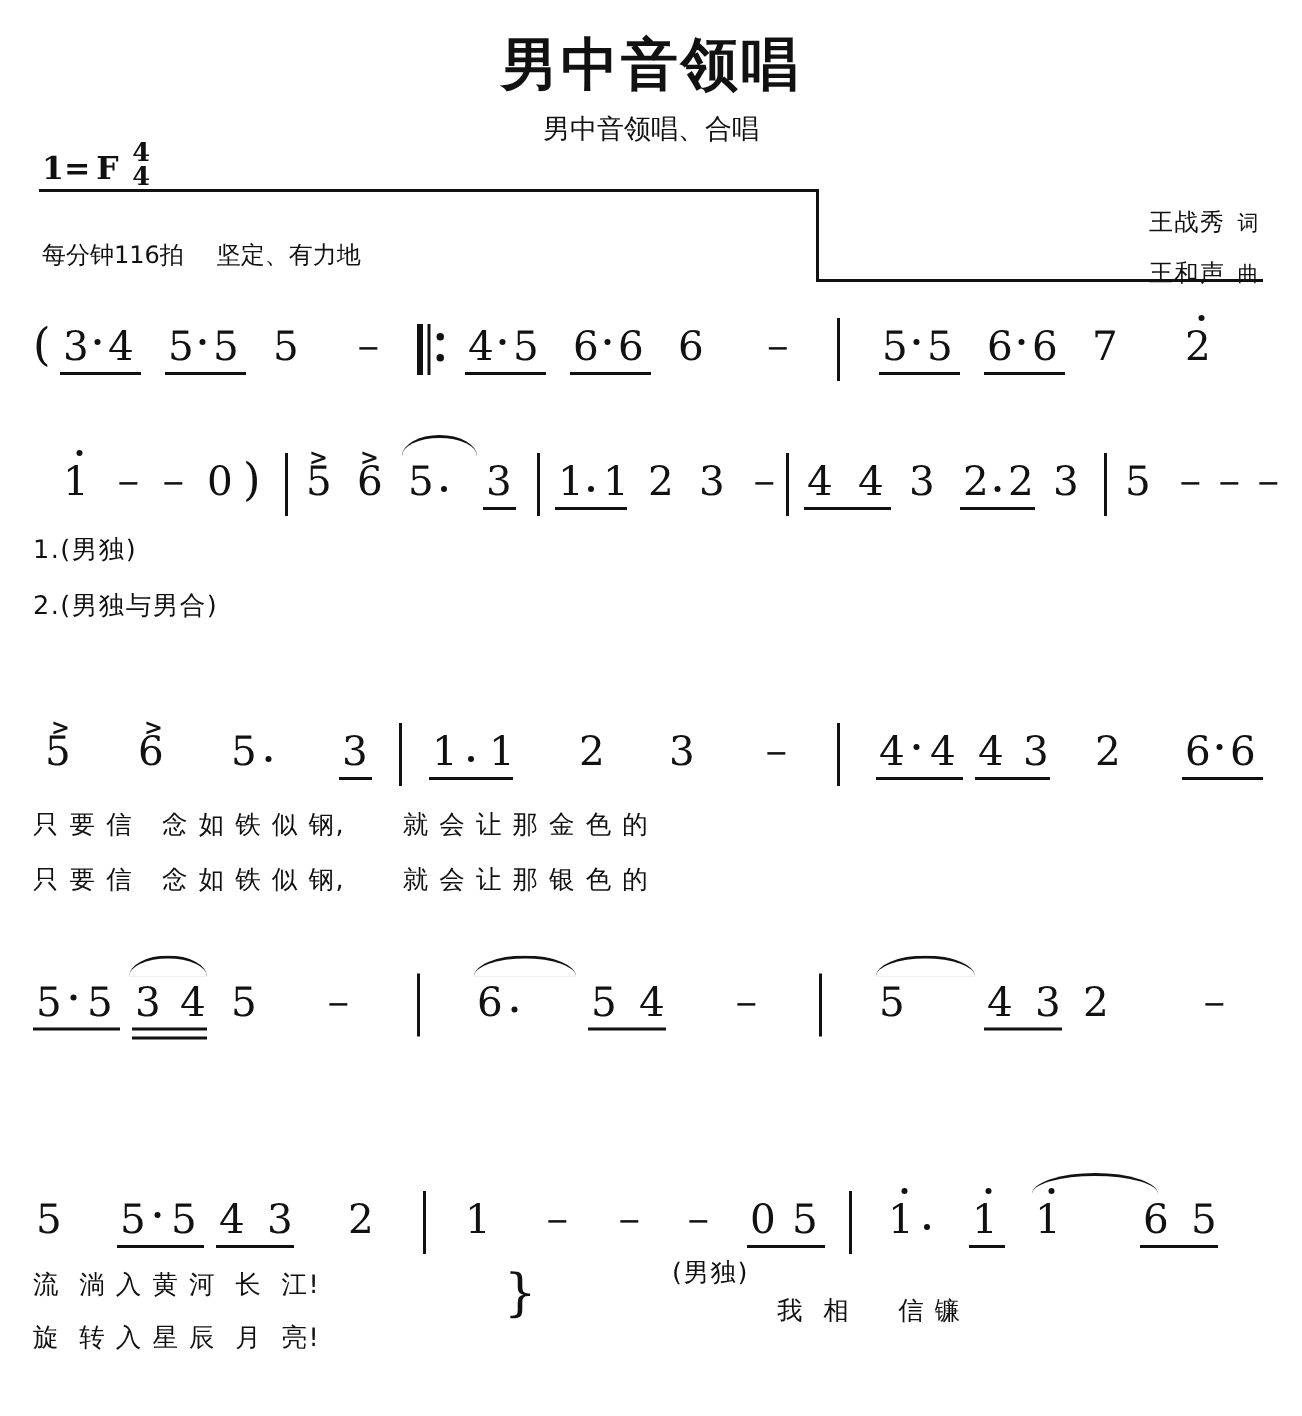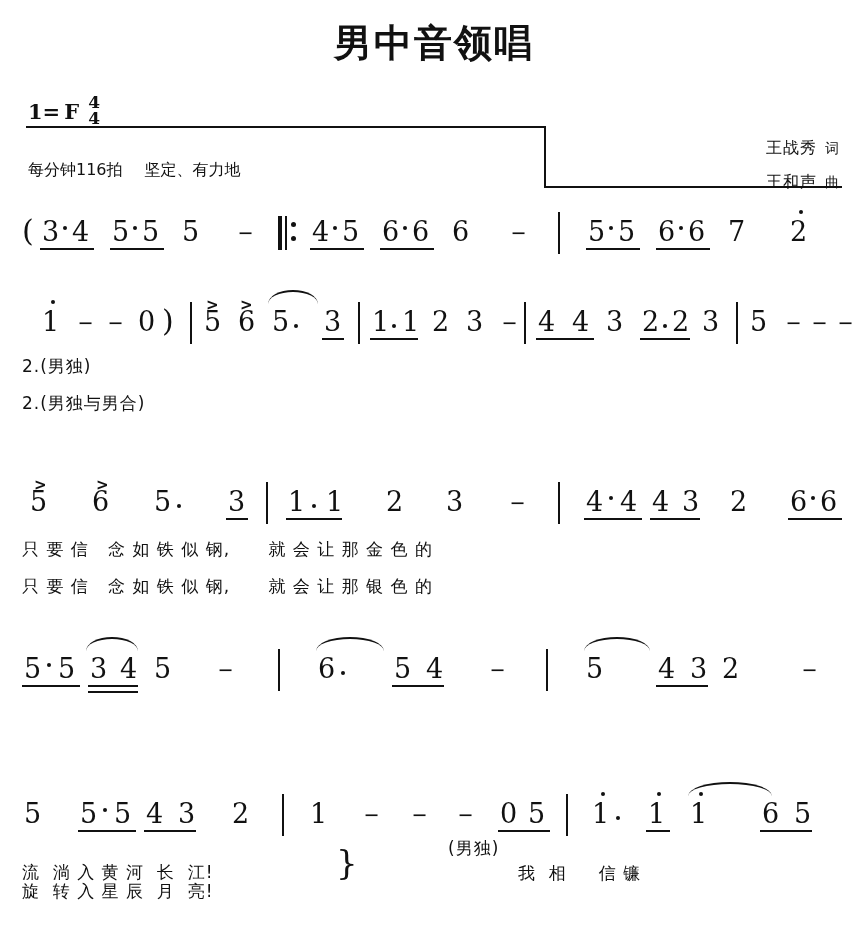--- a/index.html
+++ b/index.html
@@ -161,20 +161,21 @@
     font-size: 34px;
     font-family: "DejaVu Serif", serif;
   }
 </style>
 </head>
 <body>
 
 <div class="sheet">
 
   <div class="title">男中音领唱</div>
+  <div class="subtitle">男中音领唱、合唱</div>
 
   <div class="key-sig">
     <span>1=</span>
     <span style="margin-left:4px;">F</span>
     <span class="frac">
       <span class="num">4</span>
       <span class="den">4</span>
     </span>
   </div>
 
@@ -293,21 +294,21 @@
 
       <div class="bar" style="left:736px;top:4px;height:42px;"></div>
 
       <span class="n" style="left:750px;top:10px;">5</span>
       <span class="n" style="left:780px;top:10px;">－</span>
       <span class="n" style="left:806px;top:10px;">－</span>
       <span class="n" style="left:832px;top:10px;">－</span>
     </div>
   </div>
 
-  <div class="lyric" style="left:22px;top:355px;">2.(男独)</div>
+  <div class="lyric" style="left:22px;top:355px;">1.(男独)</div>
   <div class="lyric" style="left:22px;top:392px;">2.(男独与男合)</div>
 
   <div class="line" style="top:478px;">
     <div class="notes">
       <span class="accent" style="left:34px;top:-2px;">&gt;</span>
       <span class="n" style="left:30px;top:10px;">5</span>
       <span class="accent" style="left:96px;top:-2px;">&gt;</span>
       <span class="n" style="left:92px;top:10px;">6</span>
       <span class="n" style="left:154px;top:10px;">5</span>
       <span class="dot-above" style="left:177px;top:26px;"></span>
@@ -413,19 +414,19 @@
       <div class="ul" style="left:646px;top:40px;width:24px;"></div>
       <span class="n" style="left:690px;top:10px;">1</span>
       <span class="dot-above" style="left:699px;top:2px;"></span>
       <div class="slur" style="left:688px;top:-8px;width:84px;"></div>
       <span class="n" style="left:762px;top:10px;">6</span>
       <span class="n" style="left:794px;top:10px;">5</span>
       <div class="ul" style="left:760px;top:40px;width:52px;"></div>
     </div>
   </div>
 
-  <div class="lyric" style="left:22px;top:845px;margin-top:16px;">流  淌 入 黄 河  长  江!</div>
+  <div class="lyric" style="left:22px;top:845px;">流  淌 入 黄 河  长  江!</div>
   <div class="lyric" style="left:22px;top:880px;">旋  转 入 星 辰  月  亮!</div>
   <div class="brace" style="left:336px;top:842px;">}</div>
   <div class="lyric" style="left:448px;top:837px;">(男独)</div>
   <div class="lyric" style="left:518px;top:862px;">我  相     信 镰</div>
 
 </div>
 
 </body></html>

